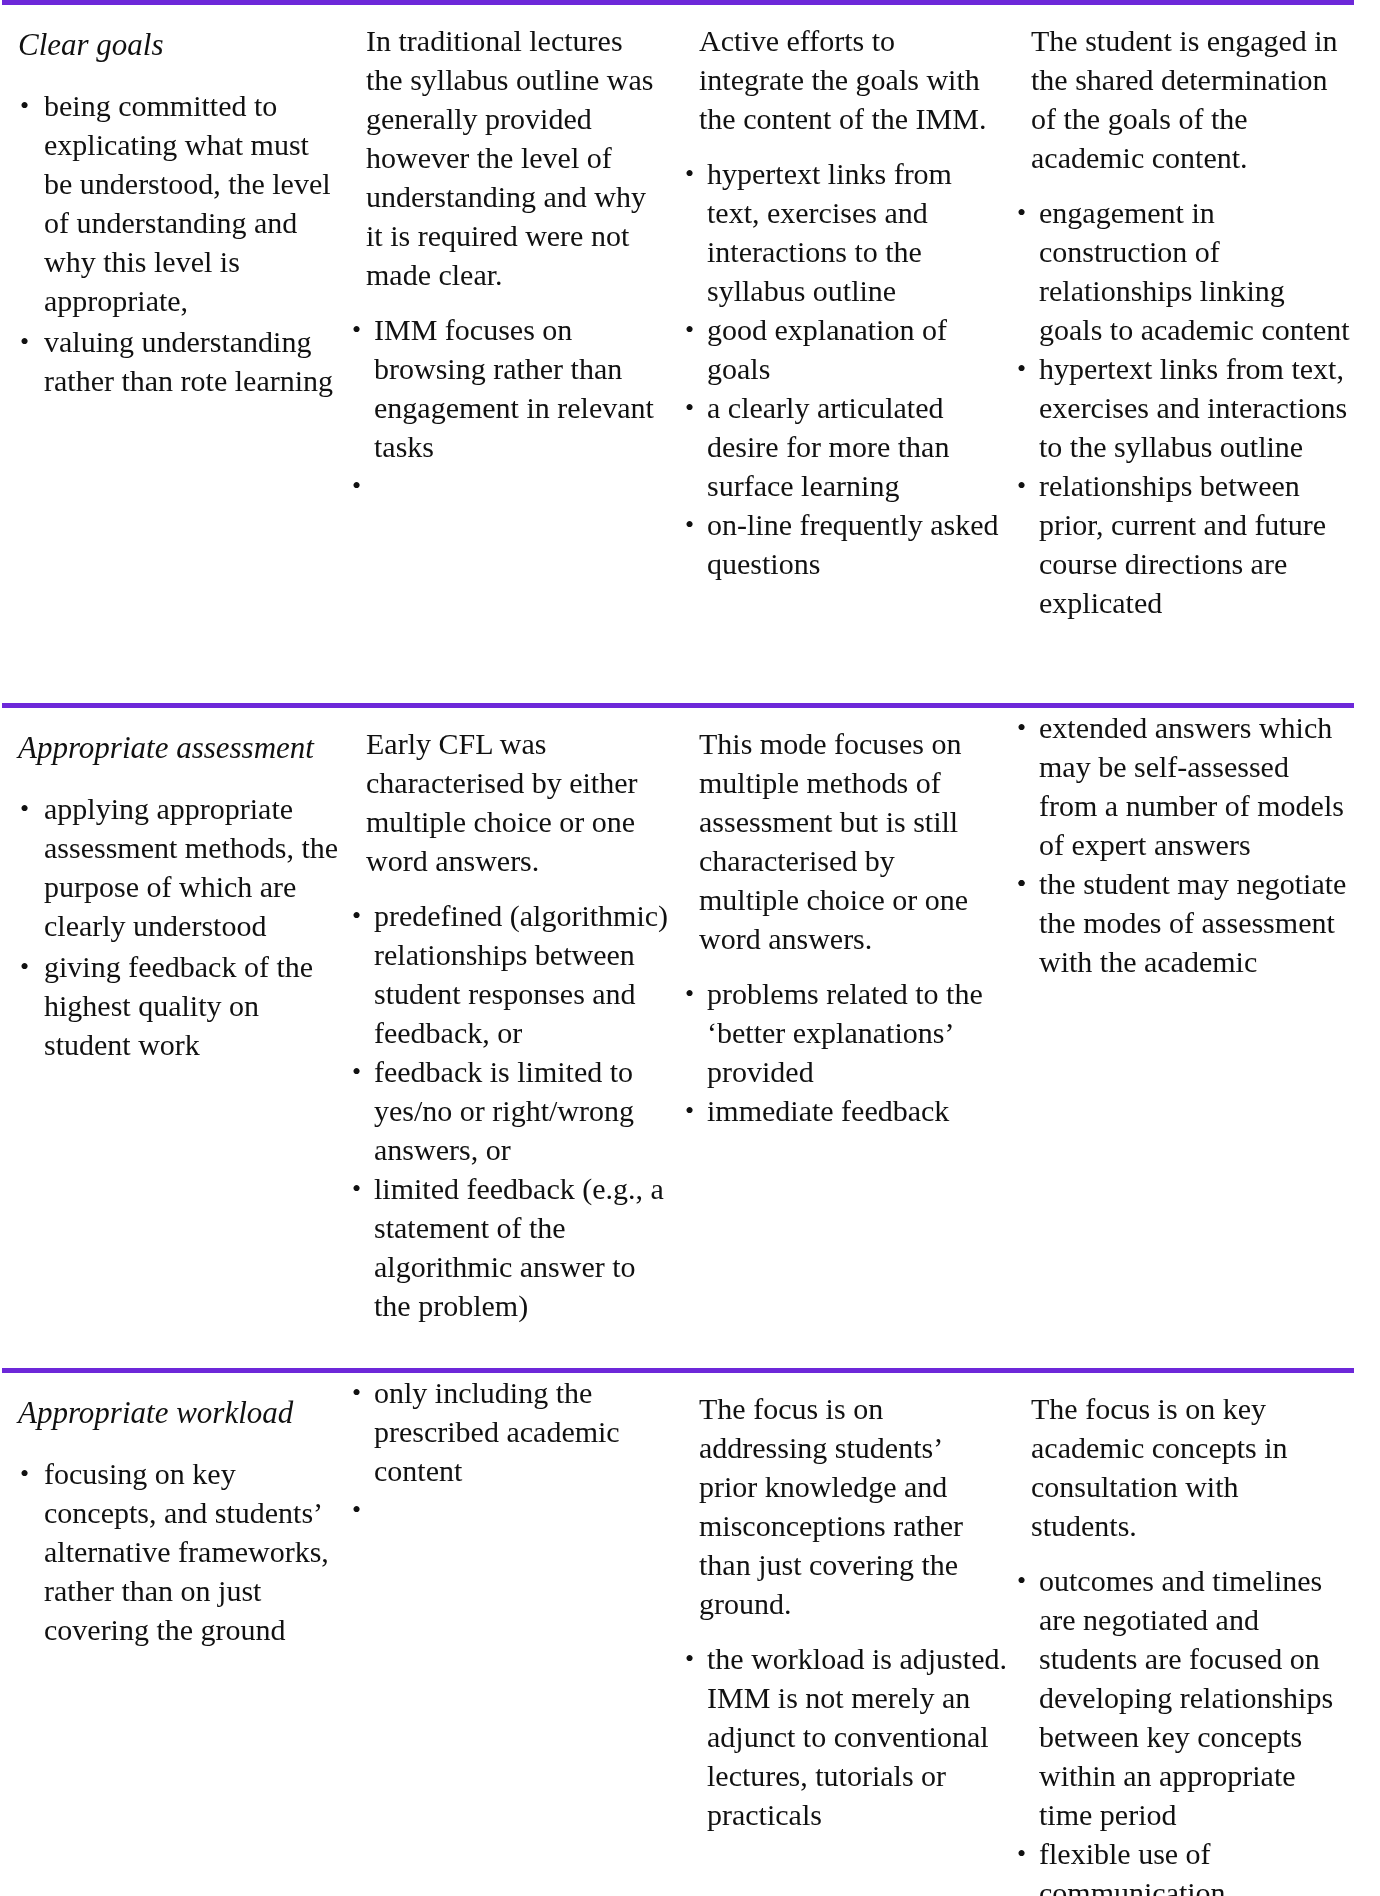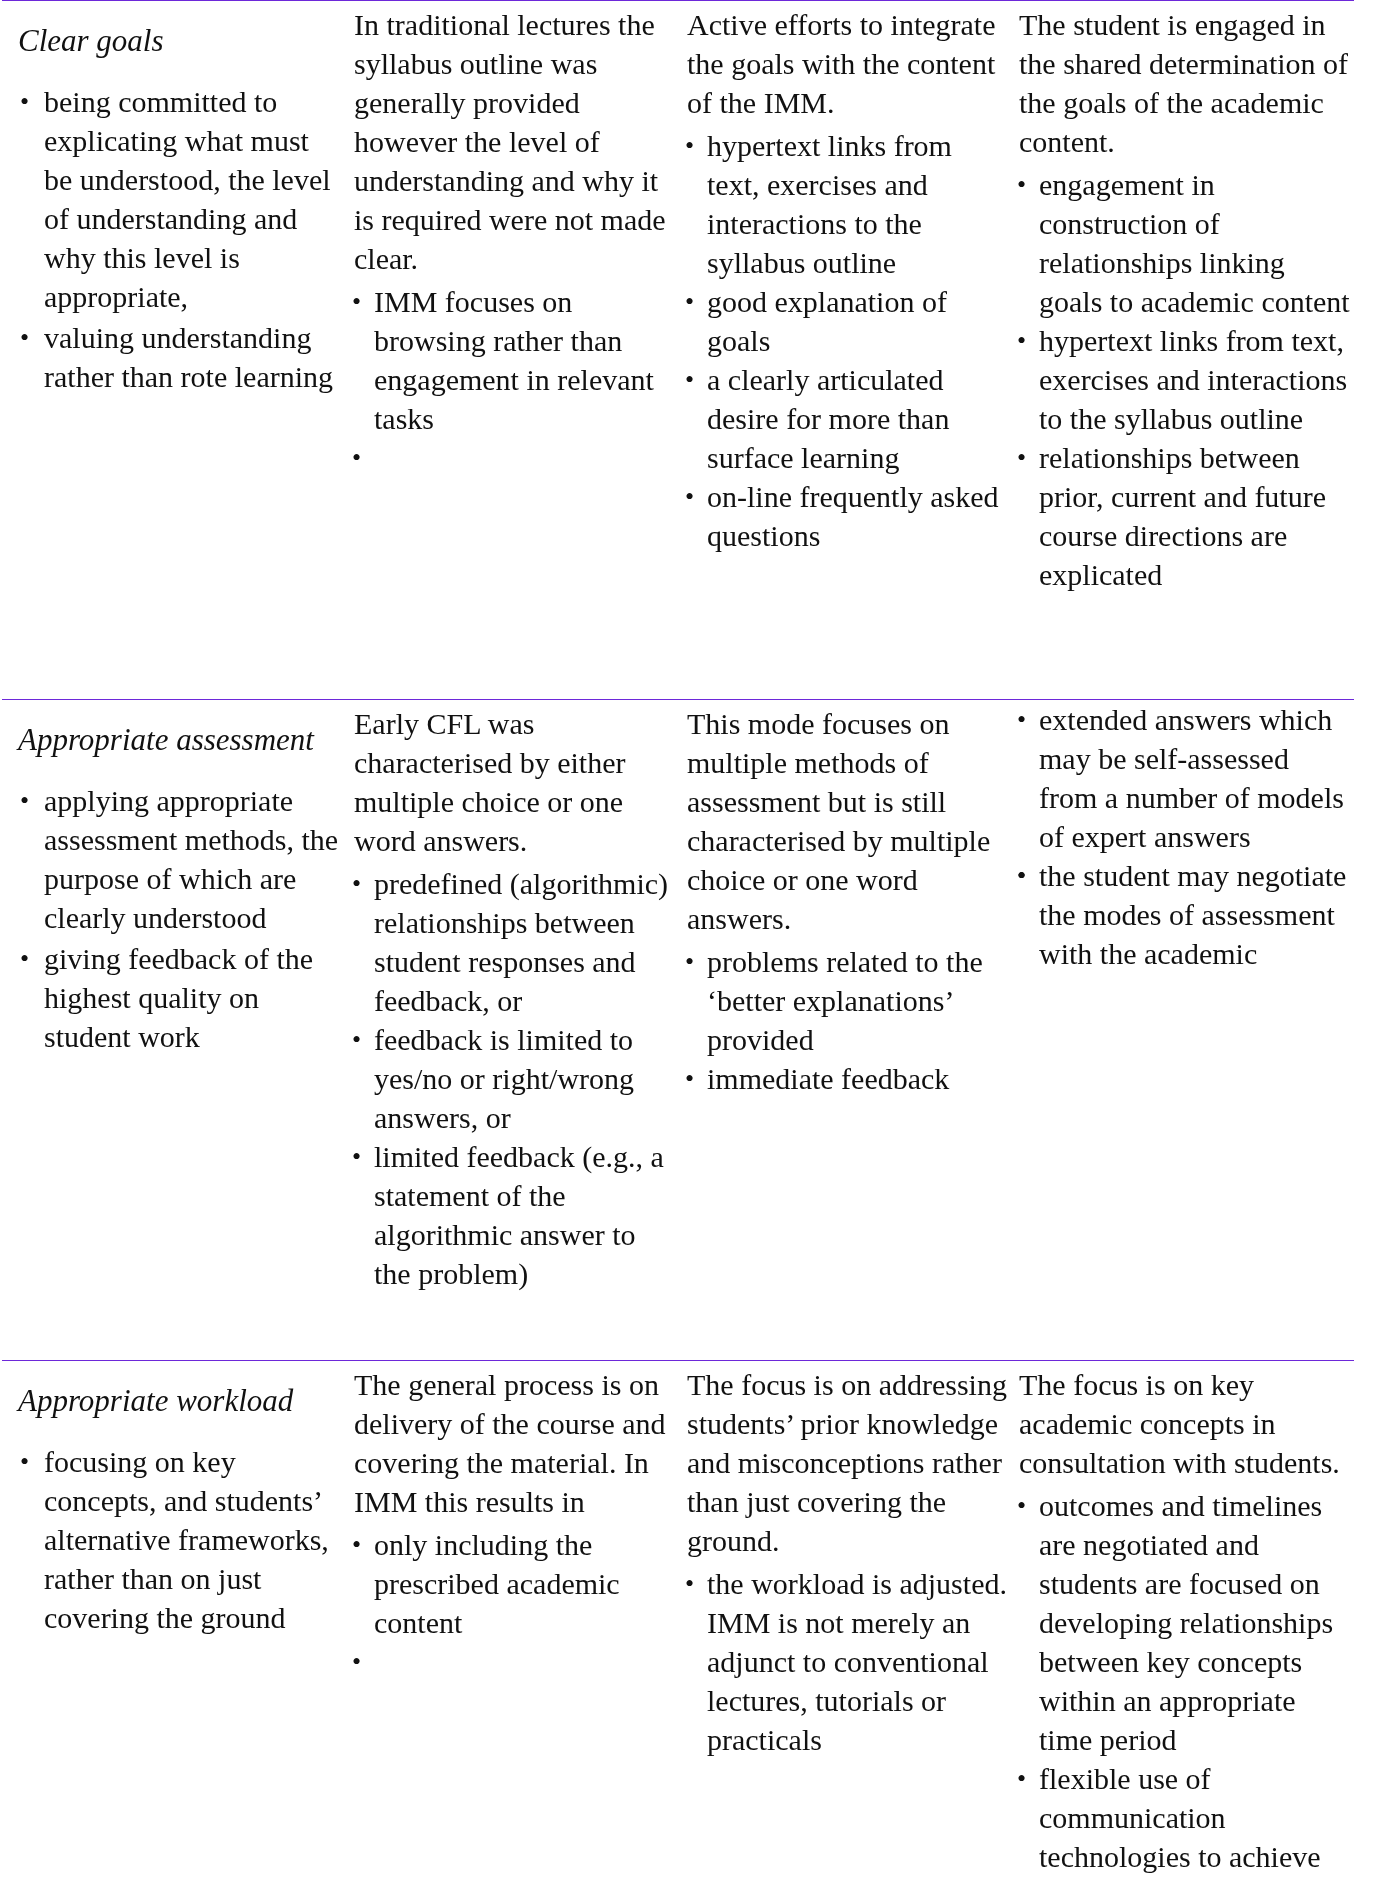--- a/index.html
+++ b/index.html
@@ -6,21 +6,21 @@
   body {
     width: 1380px; height: 1896px; overflow: hidden; position: relative;
     font-family: "Liberation Serif", "DejaVu Serif", serif;
     color: #111111;
   }
   .table {
     position: absolute; left: 2px; top: 0; width: 1352px;
   }
   .row {
     position: relative;
-    border-top: 1px solid #6d28d9;
+    border-top: 5px solid #6d28d9;
     display: grid;
     grid-template-columns: 348px 333px 332px 339px;
   }
   .row.r1 { height: 698px; }
   .row.r2 { height: 660px; }
   .row.r3 { height: 540px; }
   .cell {
     font-size: 30px;
     line-height: 39px;
     padding-top: 0px;
@@ -31,21 +31,21 @@
   .cell.c2 { padding-left: 0; padding-right: 4px; }
   .cell.c3 { padding-left: 0; padding-right: 4px; }
   .cell.c4 { padding-left: 0; padding-right: 0; }
   .heading {
     font-style: italic;
     font-size: 31px;
     line-height: 39px;
     margin-top: 20px;
     margin-bottom: 22px;
   }
-  .lead { margin: 4px; }
+  .lead { margin: 16px; }
   ul.bullets {
     list-style: none; margin: 0; padding: 0;
   }
   ul.bullets li {
     position: relative;
     padding-left: 24px;
     margin: 0;
   }
   .c1 ul.bullets li { padding-left: 26px; }
   .c1 ul.bullets li + li { margin-top: 2px; }
@@ -126,21 +126,20 @@
   </div>
 
   <div class="row r3">
     <div class="cell c1">
       <div class="heading">Appropriate workload</div>
       <ul class="bullets">
         <li><span class="bullet-icon">•</span><span>focusing on key concepts, and students’ alternative frameworks, rather than on just covering the ground</span></li>
       </ul>
     </div>
     <div class="cell c2">
-      <p class="lead">The general process is on delivery of the course and covering the material. In IMM this results in</p>
       <ul class="bullets">
         <li><span class="bullet-icon">•</span><span>only including the prescribed academic content</span></li>
         <li><span class="bullet-icon">•</span></li>
       </ul>
     </div>
     <div class="cell c3">
       <p class="lead">The focus is on addressing students’ prior knowledge and misconceptions rather than just covering the ground.</p>
       <ul class="bullets">
         <li><span class="bullet-icon">•</span><span>the workload is adjusted. IMM is not merely an adjunct to conventional lectures, tutorials or practicals</span></li>
       </ul>

